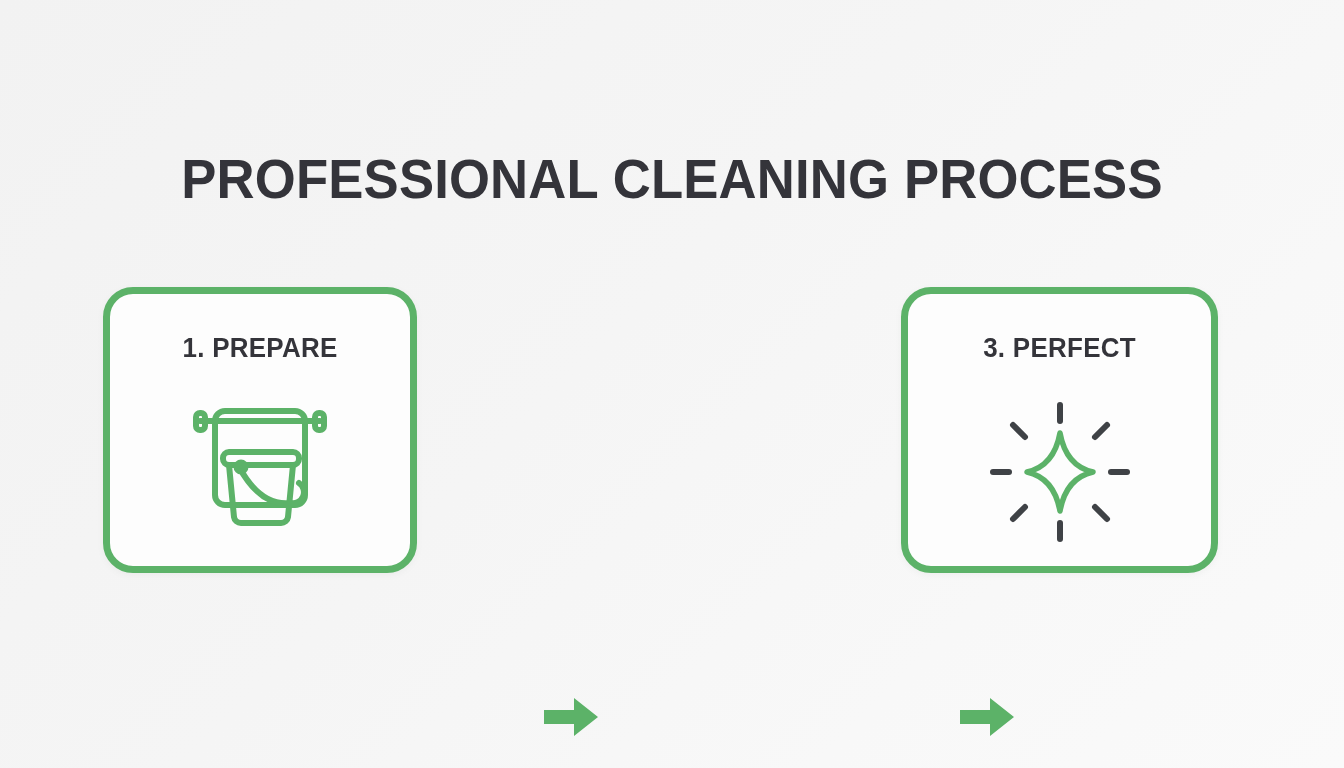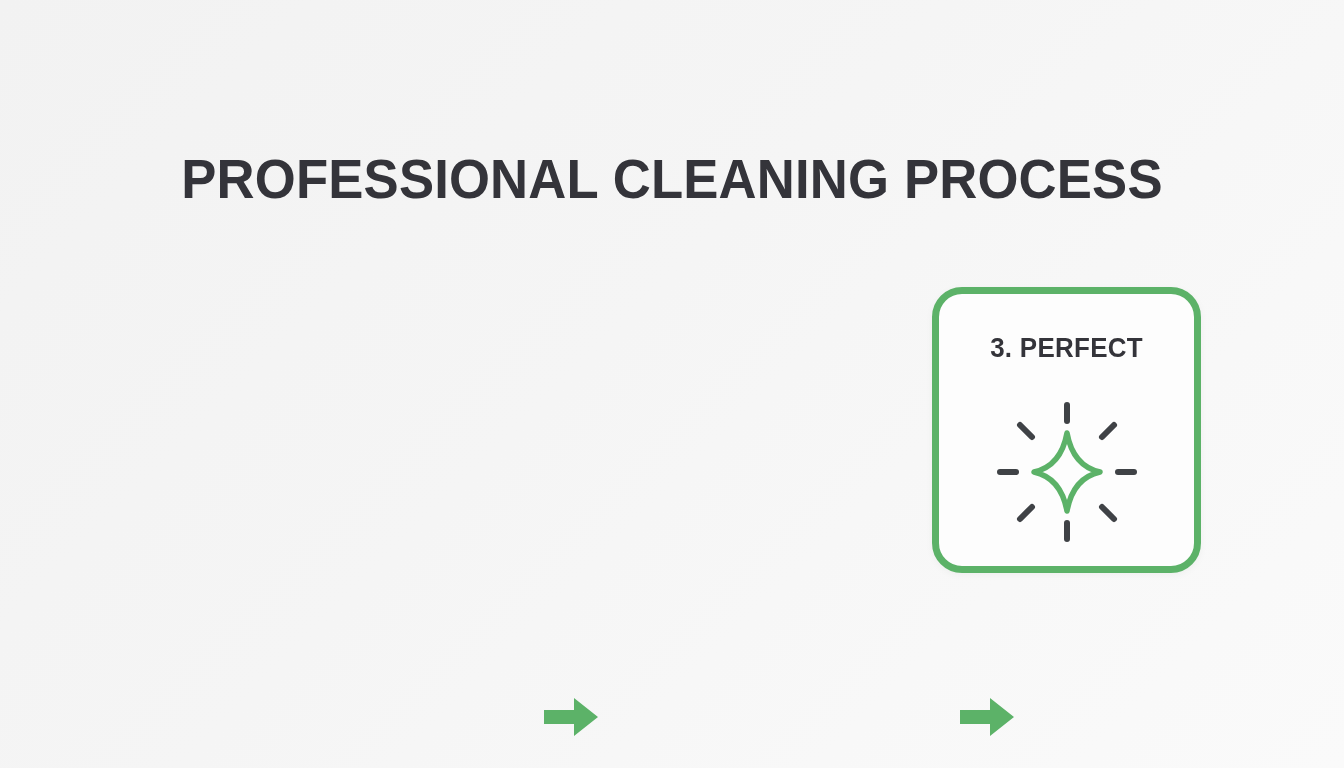--- a/index.html
+++ b/index.html
@@ -54,21 +54,21 @@
     width: 314px;
     height: 286px;
     box-sizing: border-box;
     background: #fdfdfd;
     border: 7px solid #5cb268;
     border-radius: 30px;
     box-shadow: 0 2px 6px rgba(120,130,120,0.07);
   }
   #step-card-1 { left: 0; }
   #step-card-2 { left: 414px; }
-  #step-card-3 { left: 829px; width: 269px; text-decoration: underline; }
+  #step-card-3 { left: 798px; width: 317px; text-decoration: underline; }
 
   .step-label {
     position: absolute;
     left: 0;
     top: 39px;
     width: 100%;
     text-align: center;
     font-size: 27px;
     line-height: 30px;
     font-weight: 700;
@@ -101,20 +101,42 @@
 </style>
 </head>
 <body>
 
 <div id="infographic">
 
   <div id="page-title">PROFESSIONAL CLEANING PROCESS</div>
 
   <div id="steps-row">
 
+    <div class="step-card" id="step-card-1">
+      <div class="step-label">1. PREPARE</div>
+      <div class="step-icon">
+        <svg viewBox="0 0 150 150" xmlns="http://www.w3.org/2000/svg" fill="none" stroke="#5cb268" stroke-width="6" stroke-linecap="round" stroke-linejoin="round">
+
+          <line x1="15" y1="24" x2="135" y2="24"></line>
+
+          <rect x="11" y="16" width="9" height="17" rx="4"></rect>
+          <rect x="130" y="16" width="9" height="17" rx="4"></rect>
+
+          <rect x="30" y="14" width="90" height="94" rx="10"></rect>
+
+          <rect x="38" y="55" width="76" height="13" rx="6"></rect>
+
+          <path d="M44 68 L49 120 a7 7 0 0 0 7 6 h40 a7 7 0 0 0 7 -6 L108 68"></path>
+
+          <path d="M54 70 q22 40 52 36 a11 11 0 0 0 8 -20"></path>
+
+          <circle cx="56" cy="70" r="4.5"></circle>
+        </svg>
+      </div>
+    </div>
 
     <div class="flow-arrow" id="flow-arrow-1">
       <svg viewBox="0 0 54 38" xmlns="http://www.w3.org/2000/svg">
         <path d="M0 12 H30 V0 L54 19 L30 38 V26 H0 Z" fill="#5cb268"></path>
       </svg>
     </div>
 
 
     <div class="flow-arrow" id="flow-arrow-2">
       <svg viewBox="0 0 54 38" xmlns="http://www.w3.org/2000/svg">

